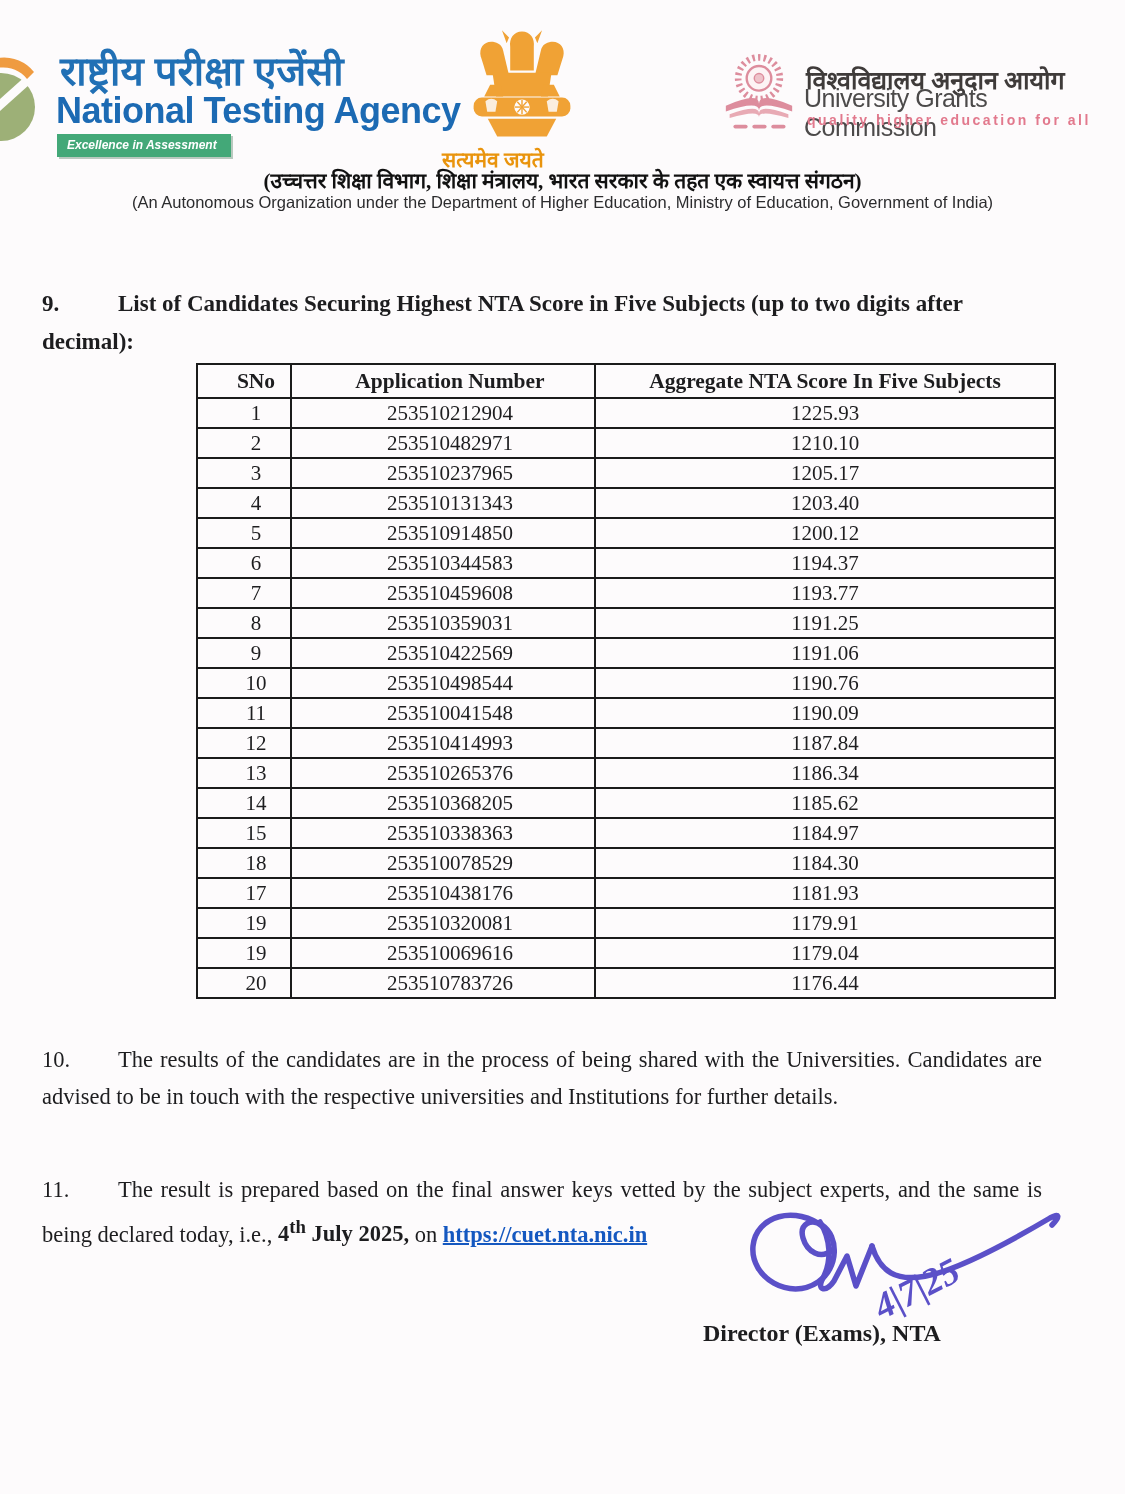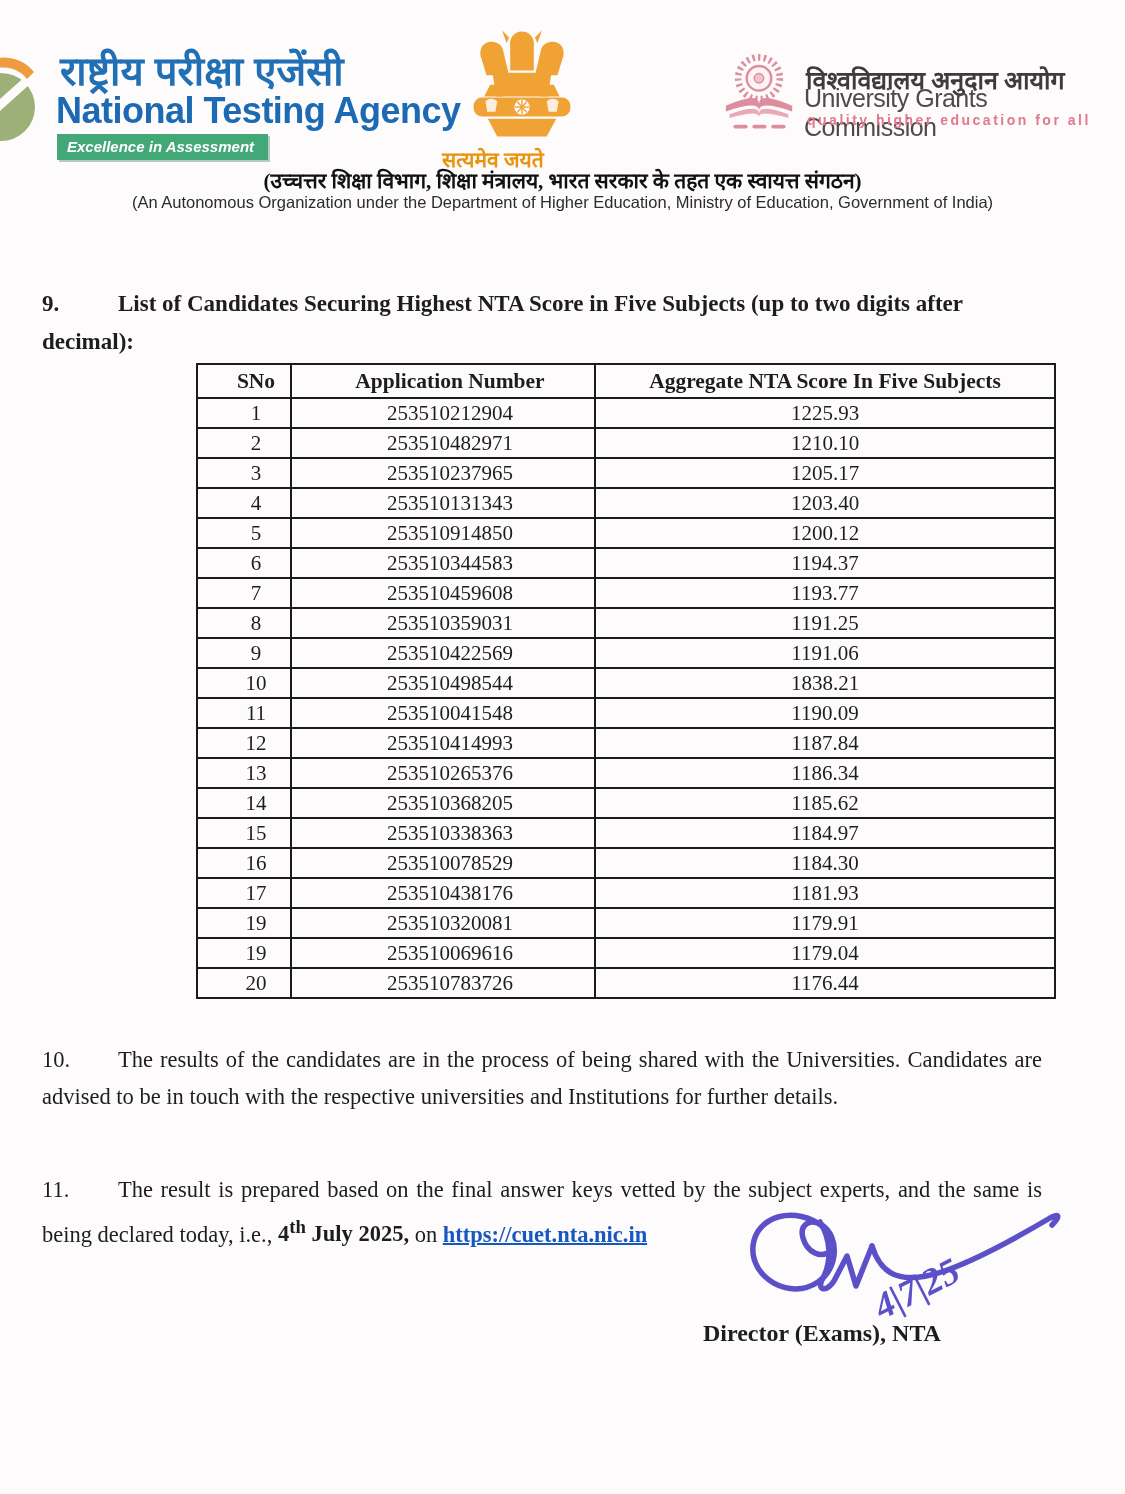--- a/index.html
+++ b/index.html
@@ -13,21 +13,21 @@
     color: #1d1d1f;
   }
   
   .nta-logo { position:absolute; left:0; top:55px; }
   .nta-hi  { position:absolute; left:60px;  top:42px;  font-size:40px; font-weight:600; color:#2170b5; font-family:"Liberation Sans",sans-serif; }
   .nta-en  { position:absolute; left:56px;  top:90px;  font-size:36px; font-weight:700; color:#1c6ab3; font-family:"Liberation Sans",sans-serif; letter-spacing:-0.5px; }
   .nta-banner {
     position:absolute; left:57px; top:134px;
     background:#43a878; color:#ffffff;
     font-family:"Liberation Sans",sans-serif;
-    font-size:15px; font-weight:700; font-style:italic;
+    font-size:12px; font-weight:700; font-style:italic;
     padding:4px 14px 5px 10px;
     box-shadow: 2px 2px 0 #b9c9bf;
   }
   .emblem { position:absolute; left:462px; top:28px; width:120px; text-align:center; }
   .emblem-motto { position:absolute; left:442px; top:145px; width:160px; 
     font-size:21px; font-weight:700; color:#e9940d; }
   .ugc-logo { position:absolute; left:716px; top:47px; }
   .ugc-hi  { position:absolute; left:806px; top:55px; font-size:25px; font-weight:600; color:#3f3b3a;margin-top:7px; }
   .ugc-en  { position:absolute; left:804px; top:84px; font-size:25px; color:#4c4a4a; font-family:"Liberation Sans",sans-serif; letter-spacing:-0.5px;}
   .ugc-tag { position:absolute; left:807px; top:112px; font-size:14px; font-weight:700; color:#e2798d;
@@ -174,21 +174,21 @@
           <td>1191.25</td>
         </tr>
         <tr>
           <td>9</td>
           <td>253510422569</td>
           <td>1191.06</td>
         </tr>
         <tr>
           <td>10</td>
           <td>253510498544</td>
-          <td>1838.21</td>
+          <td>1190.76</td>
         </tr>
         <tr>
           <td>11</td>
           <td>253510041548</td>
           <td>1190.09</td>
         </tr>
         <tr>
           <td>12</td>
           <td>253510414993</td>
           <td>1187.84</td>
@@ -202,21 +202,21 @@
           <td>14</td>
           <td>253510368205</td>
           <td>1185.62</td>
         </tr>
         <tr>
           <td>15</td>
           <td>253510338363</td>
           <td>1184.97</td>
         </tr>
         <tr>
-          <td>16</td>
+          <td>18</td>
           <td>253510078529</td>
           <td>1184.30</td>
         </tr>
         <tr>
           <td>17</td>
           <td>253510438176</td>
           <td>1181.93</td>
         </tr>
         <tr>
           <td>19</td>

